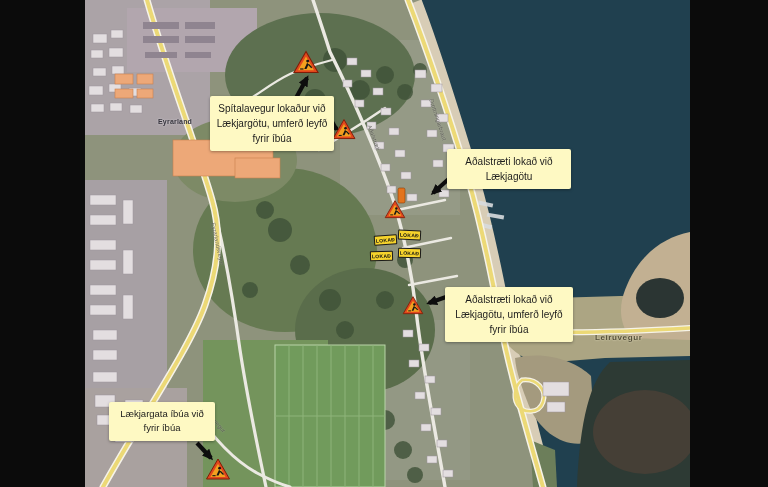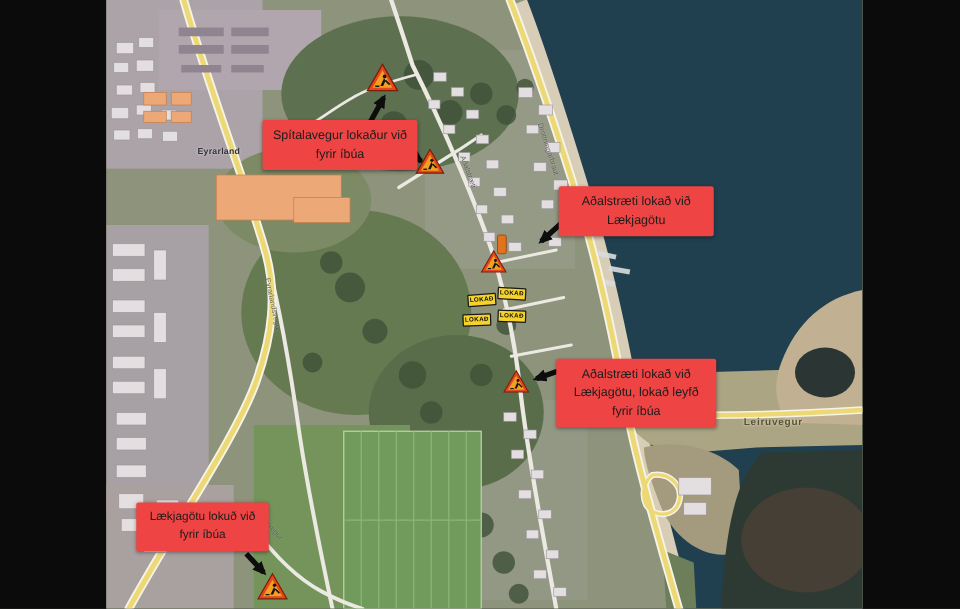--- a/index.html
+++ b/index.html
@@ -9,21 +9,21 @@
   }
   .map {
     position:absolute; left:85px; top:0; width:605px; height:487px;
     overflow:hidden; background:var(--land,#8e937c);
   }
   .map svg.base { position:absolute; left:0; top:0; }
   .overlay { position:absolute; inset:0; }
   .annot-svg { position:absolute; left:0; top:0; pointer-events:none; }
 
   .callout {
-    position:absolute; background:#ef4444; border-radius:2px;
+    position:absolute; background:#fef9c3; border-radius:2px;
     box-shadow:0 1px 3px rgba(0,0,0,.35);
     color:#1c1c1c; font-size:10px; line-height:1.5; text-align:center;
     padding:5px 6px; z-index:5;
   }
   .callout span { display:block; }
   .c1 { left:125px; top:96px;  width:112px; }
   .c2 { left:362px; top:149px; width:112px; }
   .c3 { left:360px; top:287px; width:116px; }
   .c4 { left:24px;  top:402px; width:94px; font-size:9.5px; }
 
@@ -301,29 +301,30 @@
     <div class="street-label lbl-adalstraeti">Aðalstræti</div>
     <div class="street-label lbl-drottningarbraut">Drottningarbraut</div>
 
     <div class="badge-lokad s1">LOKAÐ</div>
     <div class="badge-lokad s2">LOKAÐ</div>
     <div class="badge-lokad s3">LOKAÐ</div>
     <div class="badge-lokad s4">LOKAÐ</div>
 
     <div class="callout c1">
       <span>Spítalavegur lokaður við</span>
+      <span>Lækjargötu, umferð leyfð</span>
       <span>fyrir íbúa</span>
     </div>
     <div class="callout c2">
       <span>Aðalstræti lokað við</span>
       <span>Lækjagötu</span>
     </div>
     <div class="callout c3">
       <span>Aðalstræti lokað við</span>
-      <span>Lækjagötu, lokað leyfð</span>
+      <span>Lækjagötu, umferð leyfð</span>
       <span>fyrir íbúa</span>
     </div>
     <div class="callout c4">
-      <span>Lækjagötu lokuð við</span>
+      <span>Lækjargata íbúa við</span>
       <span>fyrir íbúa</span>
     </div>
   </div>
 </div>
 
 </body></html>

